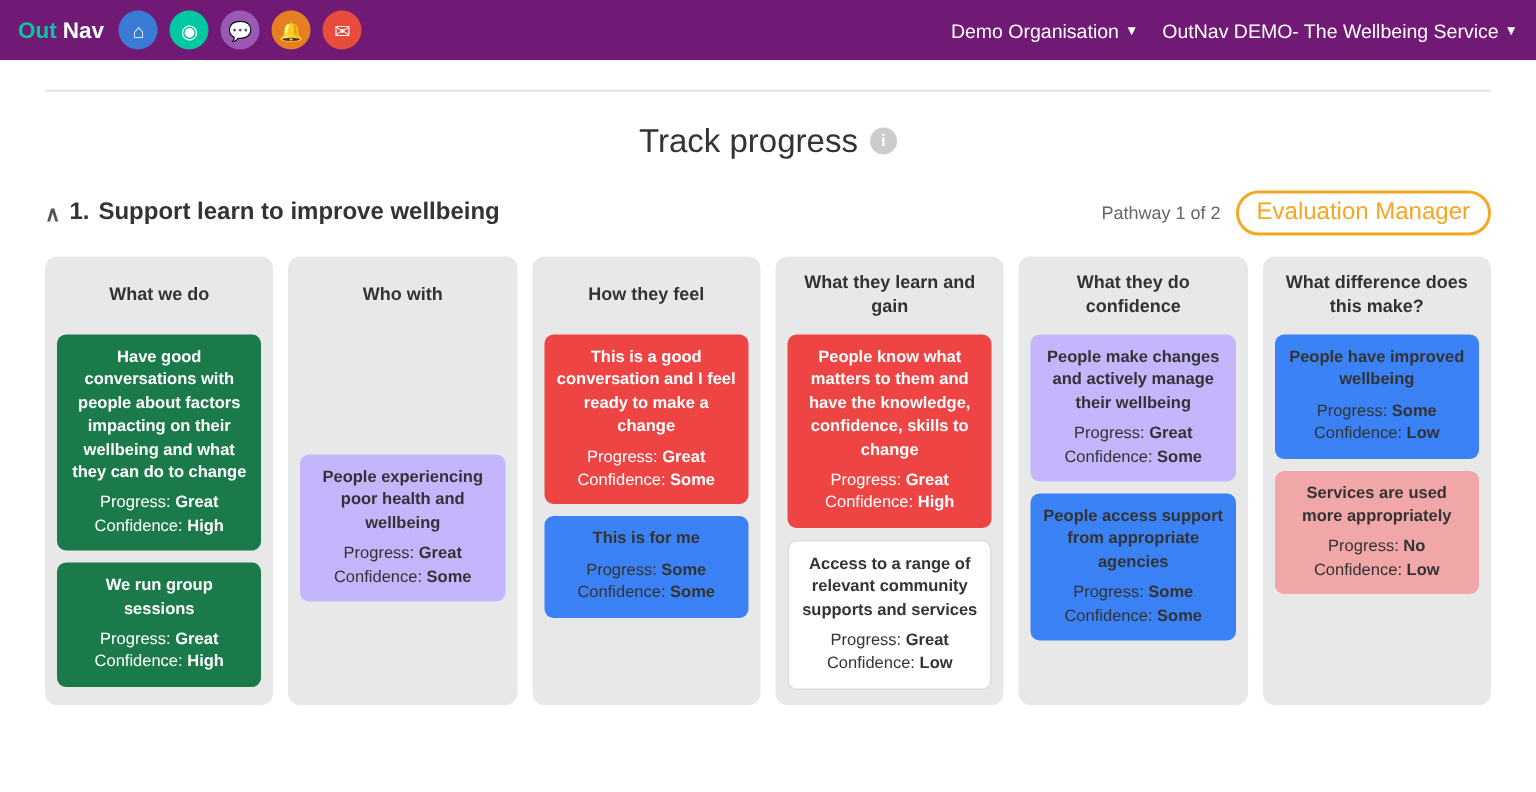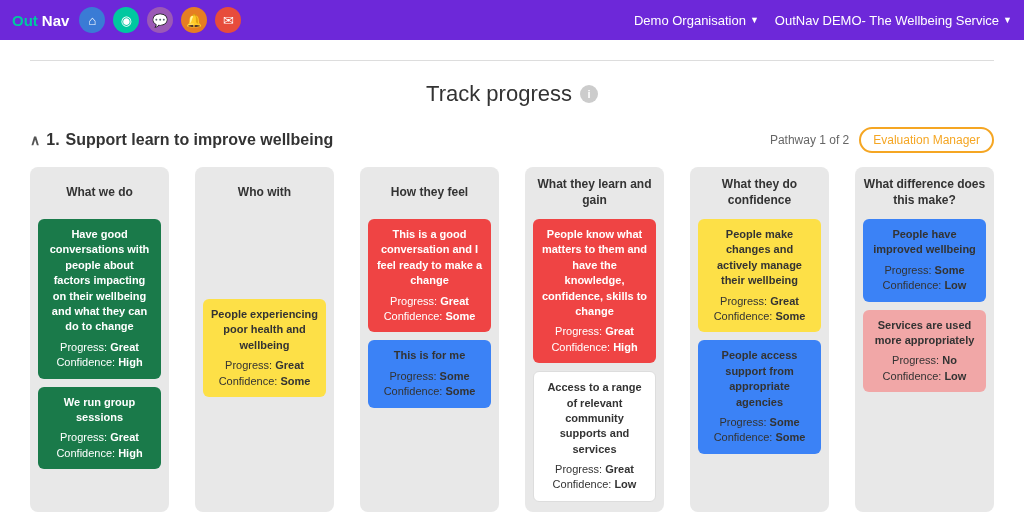--- a/index.html
+++ b/index.html
@@ -1,20 +1,20 @@
 <!DOCTYPE html>
 <html><head>
   <meta charset="utf-8">
   <style>
     * { box-sizing: border-box; margin: 0; padding: 0; }
     body { font-family: Arial, sans-serif; background: #f5f5f5; font-size: 13px; }
 
     
     .top-nav {
-      background: #6d28d9;
+      background: #701a75;
       height: 40px;
       display: flex;
       align-items: center;
       padding: 0 12px;
       gap: 10px;
     }
     .nav-logo {
       color: white;
       font-weight: bold;
       font-size: 15px;
@@ -106,29 +106,29 @@
       gap: 10px;
       font-size: 12px;
       color: #666;
     }
     .eval-manager-btn {
       background: white;
       border: 2px solid #f5a623;
       color: #f5a623;
       border-radius: 20px;
       padding: 4px 12px;
-      font-size: 12px;
+      font-size: 16px;
       cursor: pointer;
     }
 
     
     .columns-grid {
       display: grid;
       grid-template-columns: repeat(6, 1fr);
-      gap: 26px;
+      gap: 10px;
     }
 
     
     .column-card {
       background: #e8e8e8;
       border-radius: 8px;
       padding: 10px 8px;
     }
     .column-header {
       text-align: center;
@@ -147,21 +147,21 @@
     .item-card {
       border-radius: 6px;
       padding: 8px;
       margin-bottom: 8px;
       font-size: 11px;
       line-height: 1.4;
     }
     .item-card:last-child { margin-bottom: 0; }
 
     .item-card.green { background: #ef4444; color: white; }
-    .item-card.light-green { background: #fde047; color: #333; }
+    .item-card.light-green { background: #c4b5fd; color: #333; }
     .item-card.yellow { background: #3b82f6; color: #333; }
     .item-card.pink { background: #f1a7a7; color: #333; }
     .item-card.white-border { background: white; border: 1px solid #ddd; color: #333; }
 
     .item-text {
       font-weight: bold;
       margin-bottom: 5px;
       text-align: center;
       font-size: 11px;
     }

